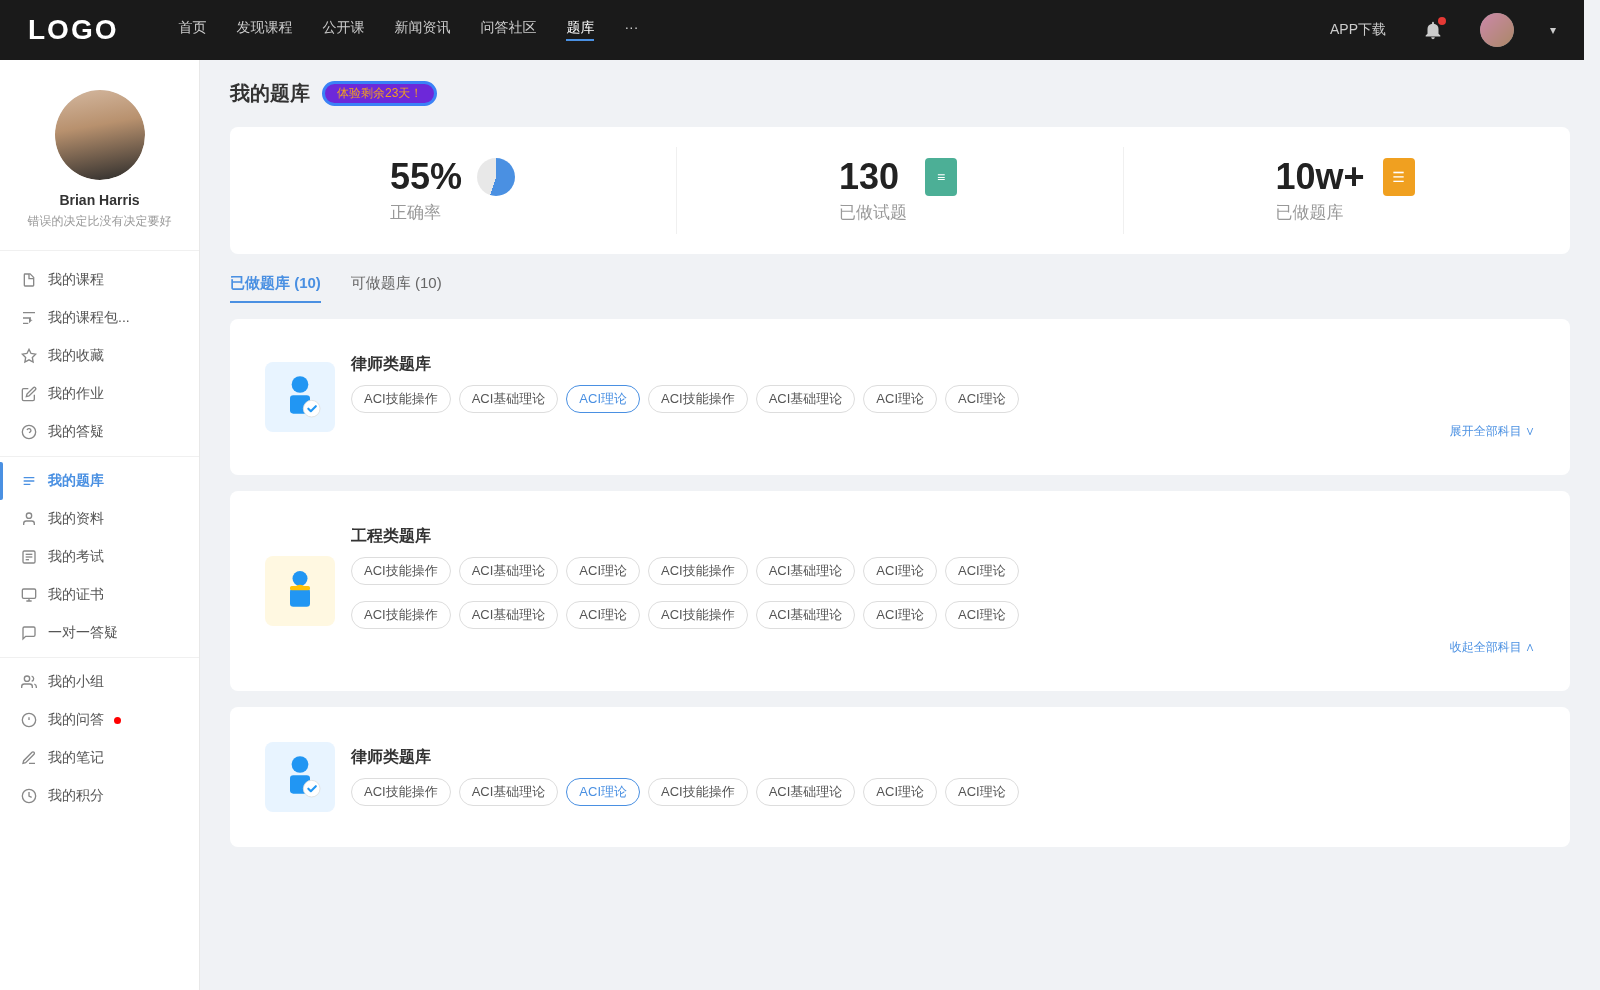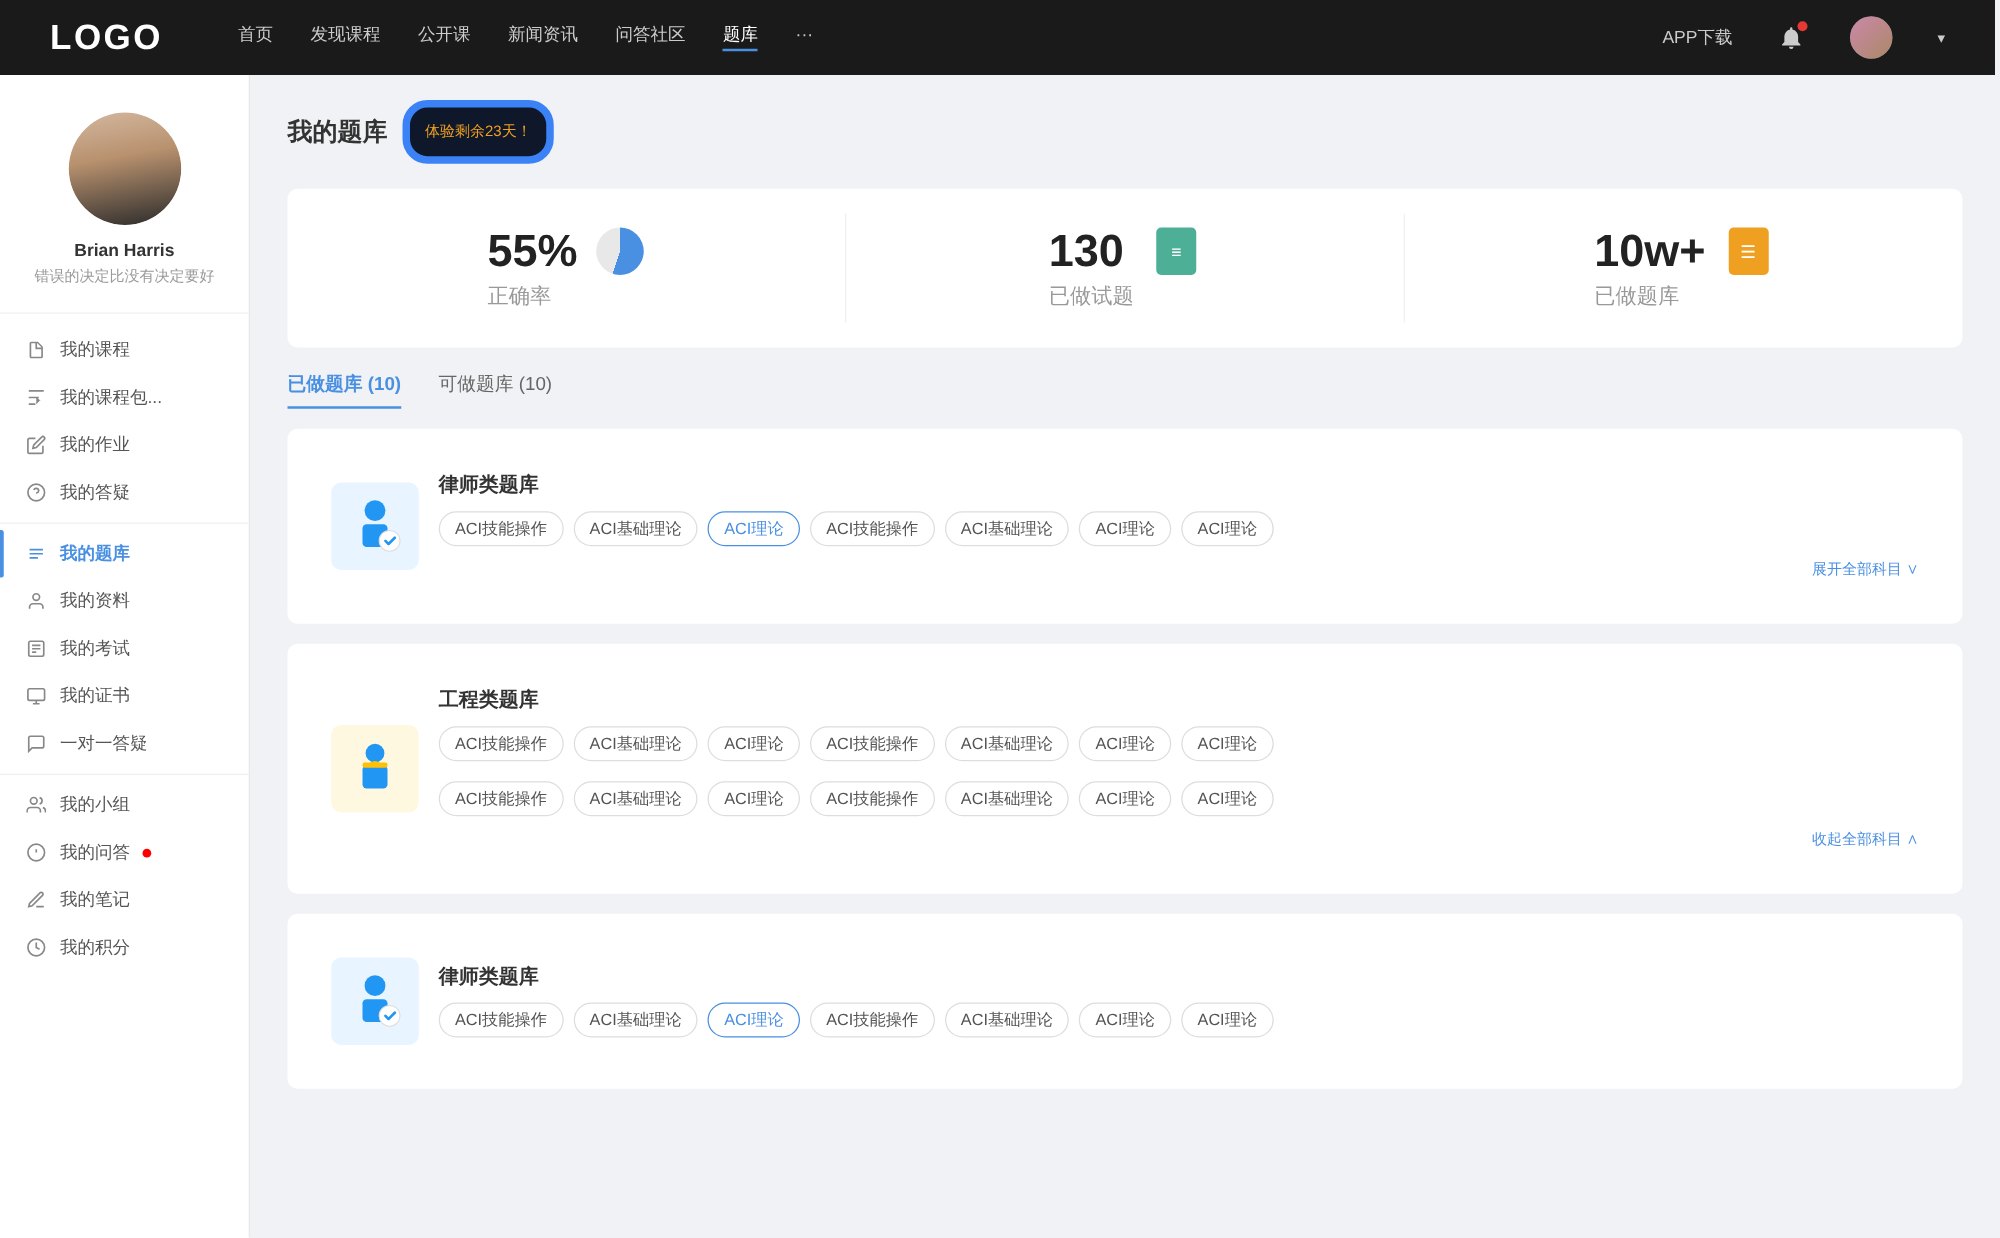--- a/index.html
+++ b/index.html
@@ -4,23 +4,23 @@
   <style>
     * { box-sizing: border-box; margin: 0; padding: 0; }
     body { font-family: -apple-system, BlinkMacSystemFont, "PingFang SC", "Microsoft YaHei", sans-serif; background: #f0f2f5; color: #333; font-size: 14px; }
 
     
     .navbar {
       background: #1a1a1a;
       height: 60px;
       display: flex;
       align-items: center;
-      padding: 0 40px;
+      padding: 0 28px;
       position: fixed;
-      top: 0; left: 0; right: 4px;
+      top: 0; left: 0; right: 16px;
       z-index: 100;
     }
     .navbar-logo {
       color: #fff;
       font-size: 28px;
       font-weight: bold;
       letter-spacing: 2px;
       margin-right: 60px;
     }
     .navbar-nav {
@@ -171,25 +171,25 @@
       align-items: center;
       gap: 12px;
       margin-bottom: 20px;
     }
     .page-title {
       font-size: 20px;
       font-weight: 600;
       color: #333;
     }
     .trial-badge {
-      background: #0f172a;
+      background: #6d28d9;
       color: #f0a020;
-      border: 6px solid #3b82f6;
+      border: 3px solid #3b82f6;
       border-radius: 20px;
-      padding: 11px 12px;
+      padding: 1px 12px;
       font-size: 12px;
     }
 
     
     .stats-bar {
       background: #fff;
       border-radius: 8px;
       display: flex;
       padding: 20px 0;
       margin-bottom: 20px;
@@ -418,20 +418,28 @@
 
       <div class="sidebar-item">
         <span class="sidebar-item-icon">
           <svg width="16" height="16" viewBox="0 0 24 24" fill="currentColor">
               <path d="M3 3h18v2H3zm0 8h12v2H3zm0 8h8v2H3zm14-4l-5 5V11l5 5z"></path>
             </svg>
         </span>
         <span>我的课程包...</span>
       </div>
 
+      <div class="sidebar-item">
+        <span class="sidebar-item-icon">
+          <svg width="16" height="16" viewBox="0 0 24 24" fill="none" stroke="currentColor" stroke-width="2">
+              <polygon points="12 2 15.09 8.26 22 9.27 17 14.14 18.18 21.02 12 17.77 5.82 21.02 7 14.14 2 9.27 8.91 8.26 12 2"></polygon>
+            </svg>
+        </span>
+        <span>我的收藏</span>
+      </div>
 
       <div class="sidebar-item">
         <span class="sidebar-item-icon">
           <svg width="16" height="16" viewBox="0 0 24 24" fill="none" stroke="currentColor" stroke-width="2">
               <path d="M11 4H4a2 2 0 0 0-2 2v14a2 2 0 0 0 2 2h14a2 2 0 0 0 2-2v-7"></path>
               <path d="M18.5 2.5a2.121 2.121 0 0 1 3 3L12 15l-4 1 1-4 9.5-9.5z"></path>
             </svg>
         </span>
         <span>我的作业</span>
       </div>

